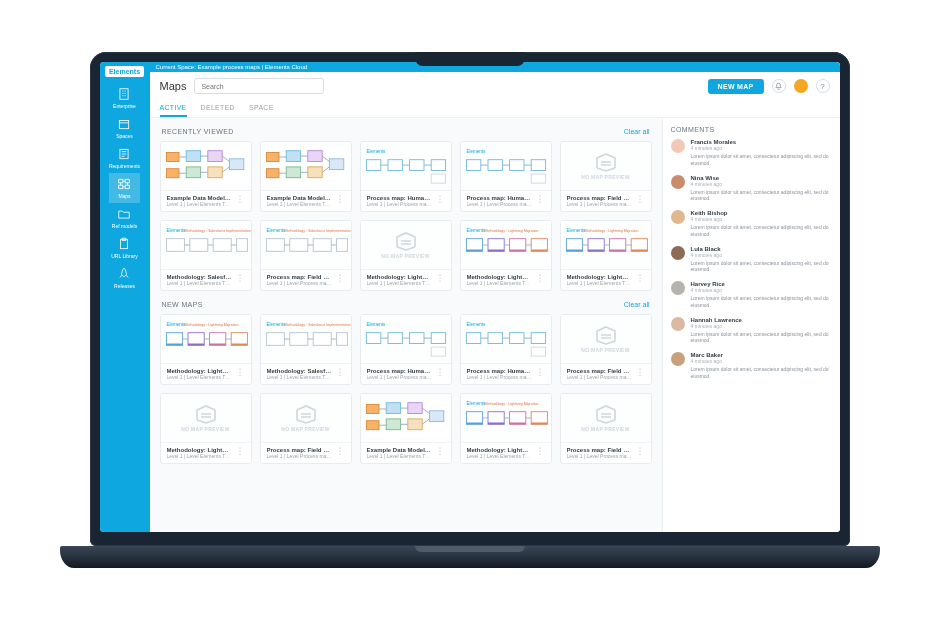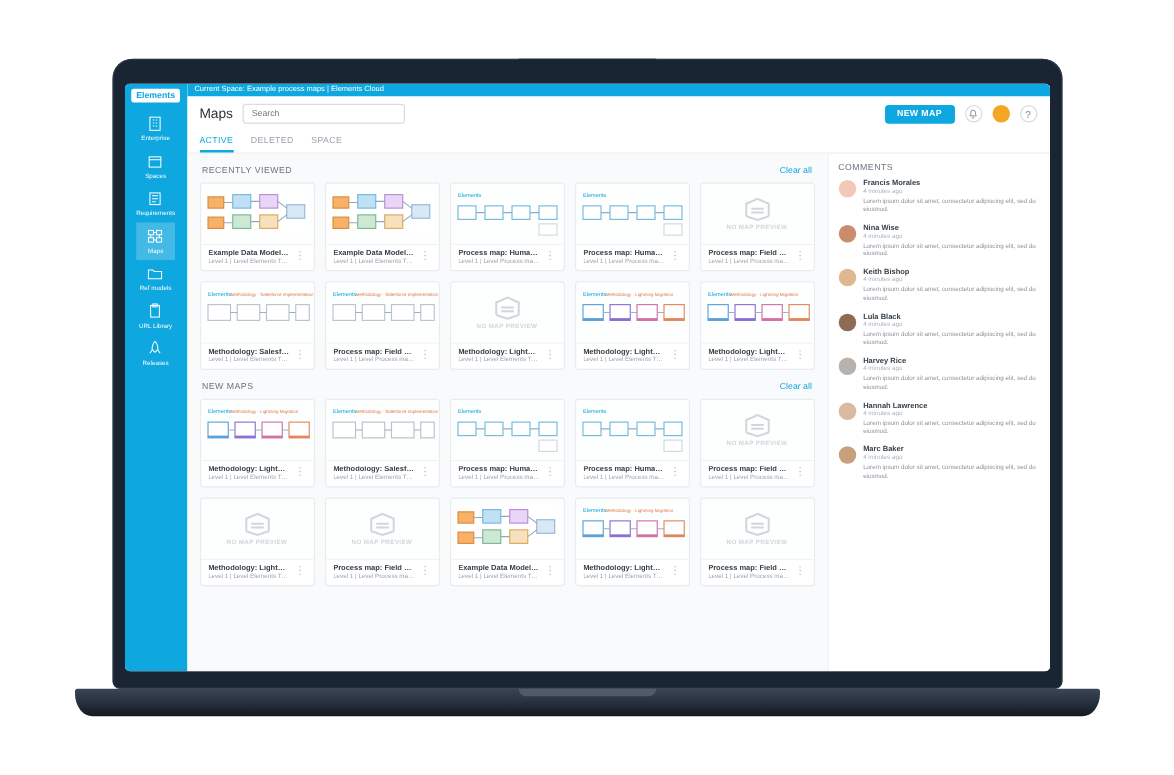--- a/index.html
+++ b/index.html
@@ -9,21 +9,21 @@
   
   .laptop {
     width: 820px;
     position: relative;
   }
   .bezel {
     width: 760px;
     margin: 0 auto;
     background: #1a2533;
     border-radius: 16px 16px 6px 6px;
-    padding: 20px 10px 14px 10px;
+    padding: 10px 10px 14px 10px;
     position: relative;
     box-shadow: inset 0 0 0 1px #2a3645;
   }
   .notch {
     position: absolute;
     top: 0; left: 50%; transform: translateX(-50%);
     width: 110px; height: 14px;
     background: #1a2533;
     border-radius: 0 0 8px 8px;
     z-index: 50;

